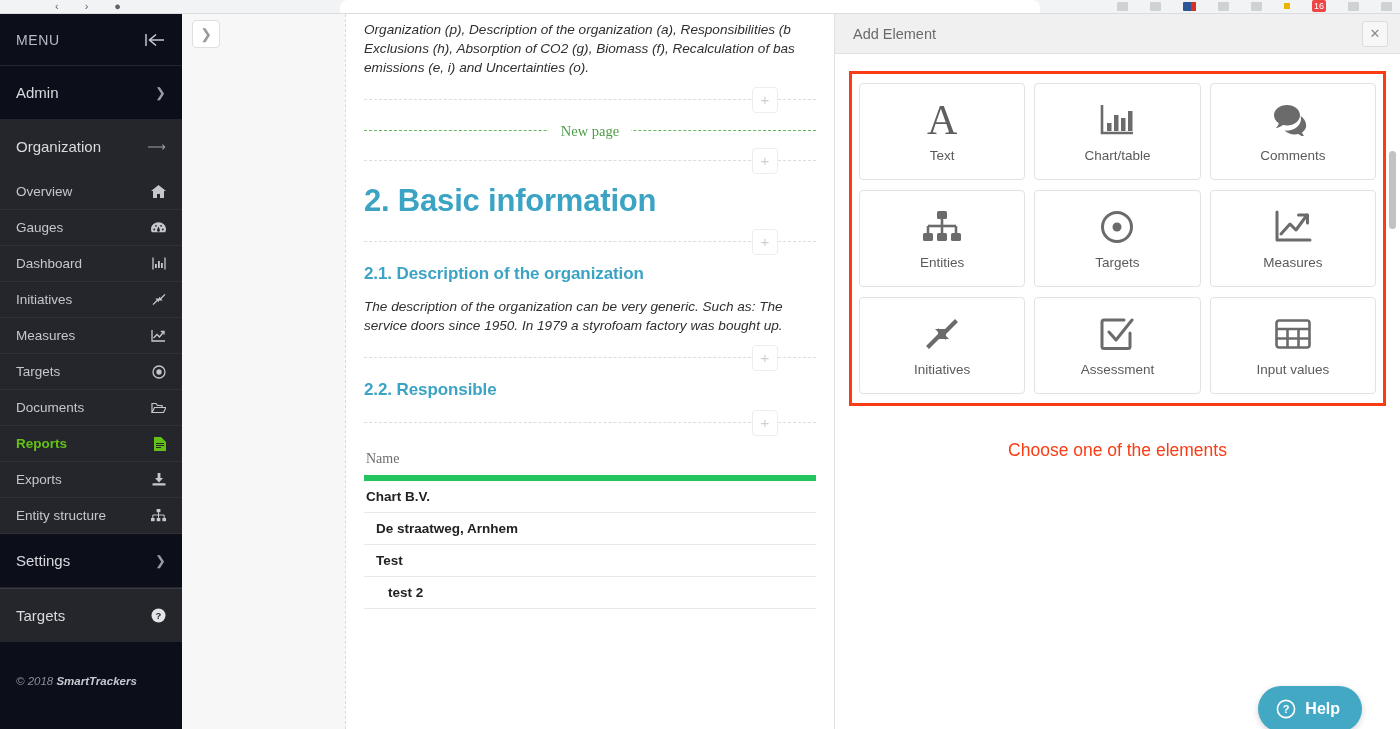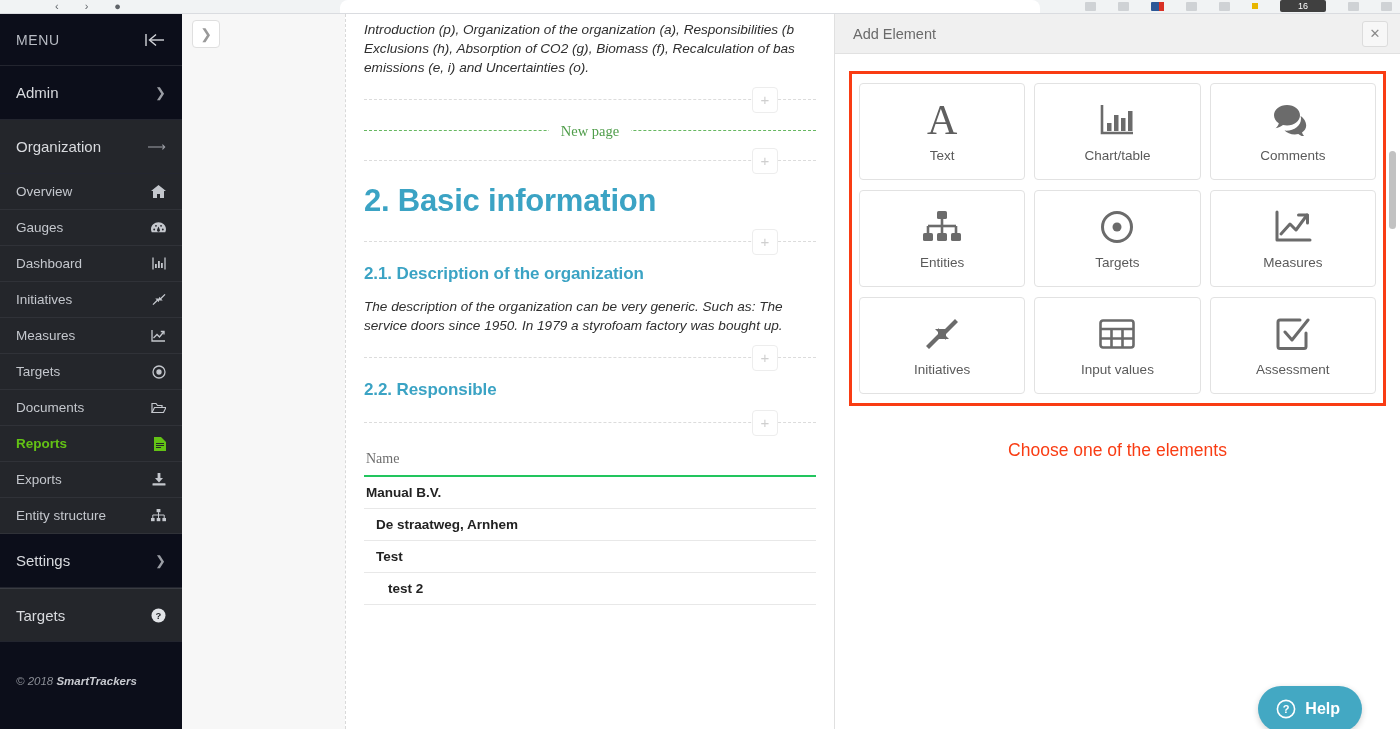--- a/index.html
+++ b/index.html
@@ -23,22 +23,22 @@
     position: absolute; left: 340px; top: 0;
     width: 700px; height: 14px;
     background: #ffffff;
     border-radius: 8px 8px 0 0;
   }
   .chrome-nav { position: absolute; top: 1px; display: flex; gap: 26px; left: 55px; }
   .chrome-nav span { color: #5f6368; font-size: 11px; line-height: 11px; }
   .chrome-right { position: absolute; right: 8px; top: 0px; display: flex; align-items: center; gap: 22px; }
   .chrome-ico { width: 11px; height: 9px; background: #cfd2d5; border-radius: 1px; display: inline-block; }
   .chrome-badge {
-    background: #404040; color: #fff; font-size: 9px;
-    padding: 0 18px; border-radius: 2px; line-height: 12px;
+    background: #ef4444; color: #fff; font-size: 9px;
+    padding: 0 2px; border-radius: 2px; line-height: 12px;
     font-family: "Liberation Sans", sans-serif;
   }
   .chrome-badge-dot { width: 6px; height: 6px; background: #e8b600; display:inline-block; }
   .chrome-colorbit { width: 13px; height: 9px; background: #2b5797; border-radius: 1px; position: relative; }
   .chrome-colorbit:after { content:""; position:absolute; right:0; top:0; width:5px; height:9px; background:#d93025; }
 
   
   .app {
     position: absolute; top: 14px; left: 0;
     width: 1400px; height: 715px;
@@ -151,21 +151,21 @@
     letter-spacing: -.2px; margin: 22px 0 0 0;
   }
   h2.doc-h {
     color: #3ba3c4; font-size: 17px; font-weight: 700;
     letter-spacing: -.1px; margin: 18px 0 7px 0;
   }
   .doc-table { width: 100%; border-collapse: collapse; margin-top: 4px; }
   .doc-table th {
     text-align: left; font-weight: 400; font-size: 14px;
     color: #6d6d6d; padding: 6px 2px 8px 2px;
-    border-bottom: 2px solid #22c55e;
+    border-bottom: 6px solid #22c55e;
     font-family: "Liberation Serif", serif;
   }
   .doc-table td {
     font-size: 13.5px; font-weight: 700; color: #222;
     padding: 8px 2px; border-bottom: 1px solid #e8e8e8;
   }
   .doc-table td.lvl1 { padding-left: 12px; }
   .doc-table td.lvl2 { padding-left: 24px; }
 
   
@@ -418,21 +418,21 @@
 
   <section class="main">
 
     <div class="toggle-btn">
       <span>❯</span>
     </div>
 
     <div class="page">
 
       <div class="doc-para">
-        <div>Introduction (p), Organization of the organization (a), Responsibilities (b</div>
+        <div>Organization (p), Description of the organization (a), Responsibilities (b</div>
         <div>Exclusions (h), Absorption of CO2 (g), Biomass (f), Recalculation of bas</div>
         <div>emissions (e, i) and Uncertainties (o).</div>
       </div>
 
       <div class="sep">
         <div class="plus">
           <span>+</span>
         </div>
       </div>
 
@@ -477,21 +477,21 @@
       </div>
 
       <table class="doc-table">
         <thead>
           <tr>
             <th>Name</th>
           </tr>
         </thead>
         <tbody>
           <tr>
-            <td>Manual B.V.</td>
+            <td>Chart B.V.</td>
           </tr>
           <tr>
             <td class="lvl1">De straatweg, Arnhem</td>
           </tr>
           <tr>
             <td class="lvl1">Test</td>
           </tr>
           <tr>
             <td class="lvl2">test 2</td>
           </tr>
@@ -591,39 +591,39 @@
             <svg width="36" height="34" viewBox="0 0 36 34" fill="#6b6b6b">
               <path d="M34 2L21 15l-4-4v11h11l-4-4L37 5z" transform="translate(-3,0)"></path>
               <path d="M2 32l13-13 4 4V12H8l4 4L-1 29z" transform="translate(3,0)"></path>
             </svg>
           </div>
           <div class="el-label">Initiatives</div>
         </div>
 
         <div class="el-card">
           <div class="el-ico">
+            <svg width="34" height="34" viewBox="0 0 34 34" fill="none" stroke="#6b6b6b" stroke-width="3" stroke-linecap="round" stroke-linejoin="round">
+              <path d="M30 16v13.5a2 2 0 01-2 2H4a2 2 0 01-2-2V5a2 2 0 012-2h20"></path>
+              <polyline points="9,15 16,23 32,3"></polyline>
+            </svg>
+          </div>
+          <div class="el-label">Assessment</div>
+        </div>
+
+        <div class="el-card">
+          <div class="el-ico">
             <svg width="36" height="30" viewBox="0 0 36 30" fill="none" stroke="#6b6b6b" stroke-width="2.6">
               <rect x="1.5" y="1.5" width="33" height="27" rx="2.5"></rect>
               <line x1="1.5" y1="10" x2="34.5" y2="10"></line>
               <line x1="1.5" y1="19.5" x2="34.5" y2="19.5"></line>
               <line x1="12.5" y1="10" x2="12.5" y2="28.5"></line>
               <line x1="23.5" y1="10" x2="23.5" y2="28.5"></line>
             </svg>
           </div>
           <div class="el-label">Input values</div>
-        </div>
-
-        <div class="el-card">
-          <div class="el-ico">
-            <svg width="34" height="34" viewBox="0 0 34 34" fill="none" stroke="#6b6b6b" stroke-width="3" stroke-linecap="round" stroke-linejoin="round">
-              <path d="M30 16v13.5a2 2 0 01-2 2H4a2 2 0 01-2-2V5a2 2 0 012-2h20"></path>
-              <polyline points="9,15 16,23 32,3"></polyline>
-            </svg>
-          </div>
-          <div class="el-label">Assessment</div>
         </div>
 
       </div>
 
       <div class="choose-text">Choose one of the elements</div>
 
       <div class="panel-scrollbar"></div>
 
       <div class="help-btn">
         <span class="help-ico">

